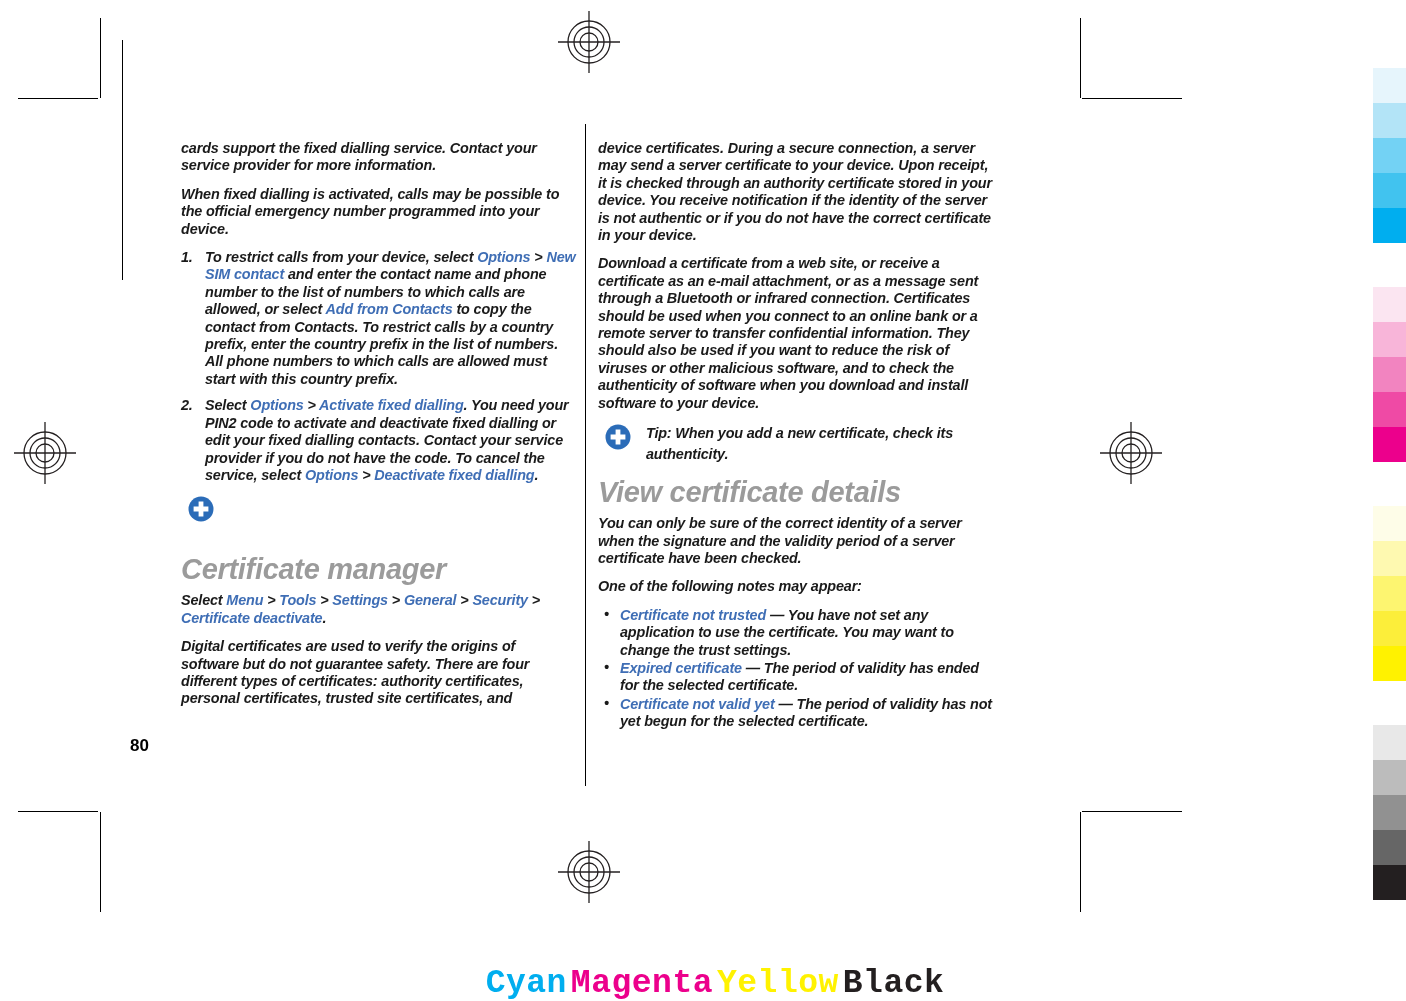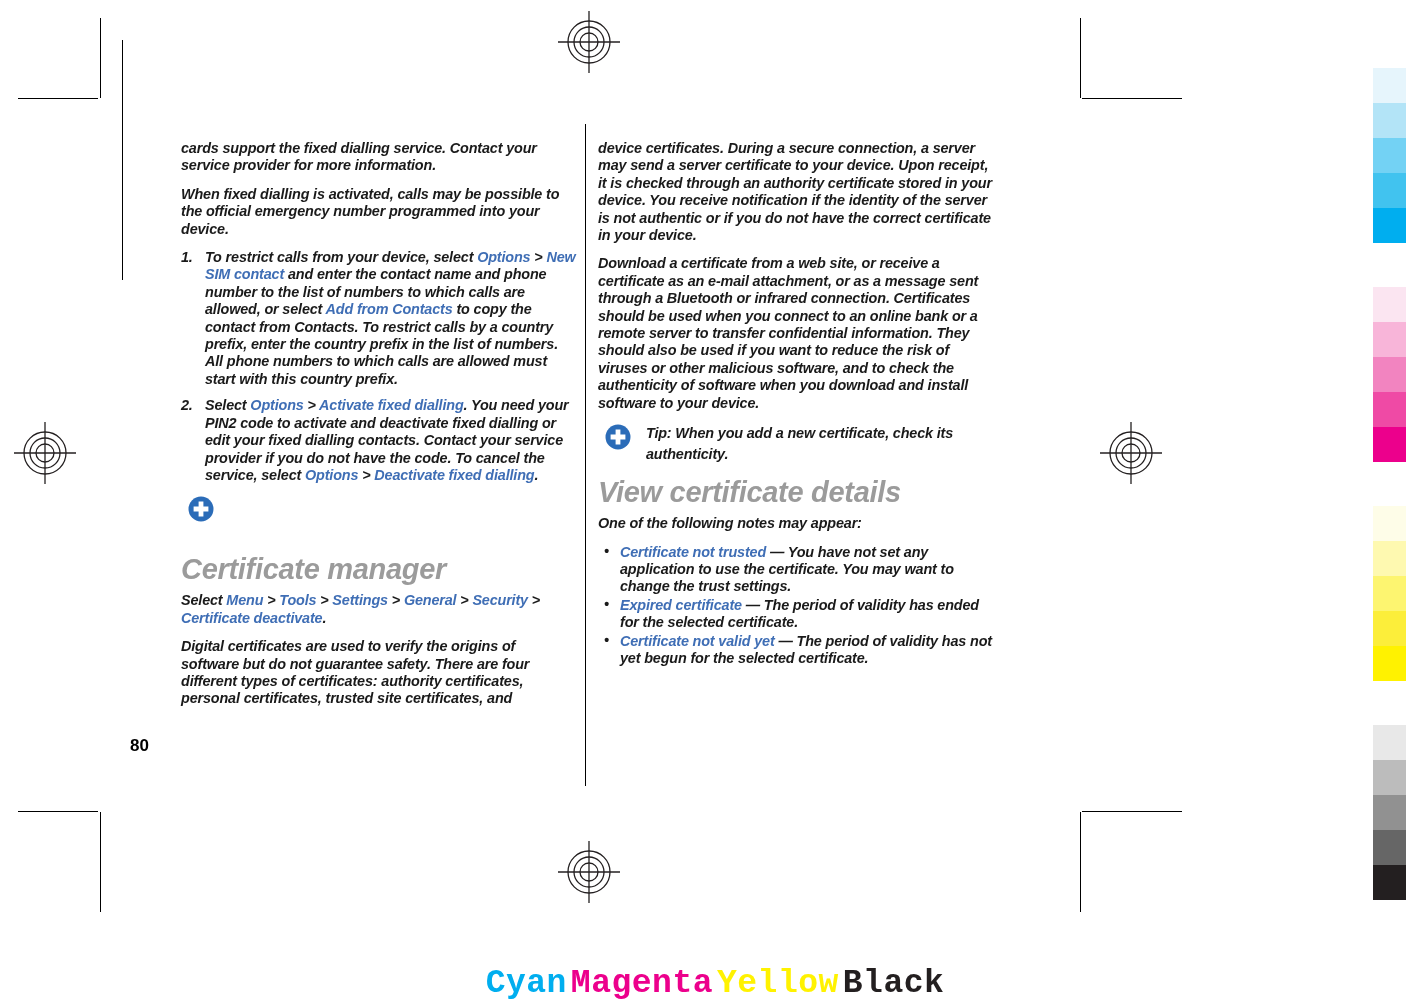--- a/index.html
+++ b/index.html
@@ -276,20 +276,21 @@
           <svg width="26" height="26" viewBox="0 0 26 26">
             <circle cx="13" cy="13" r="12.5" fill="#2b6cb8"></circle>
             <path d="M10.6 5.6h4.8v5h5v4.8h-5v5h-4.8v-5h-5v-4.8h5z" fill="#ffffff"></path>
           </svg>
         </span>
         <div class="tip-body"><b>Tip:</b><span> When you add a new certificate, check its authenticity.</span></div>
       </div>
 
       <div class="h1">View certificate details</div>
 
+      <p>You can only be sure of the correct identity of a server when the signature and the validity period of a server certificate have been checked.</p>
       <p>One of the following notes may appear:</p>
 
       <ul class="bullets">
         <li>
           <span class="dot">•</span>
           <span><span class="lnk">Certificate not trusted</span><span> — You have not set any application to use the certificate. You may want to change the trust settings.</span></span>
         </li>
         <li>
           <span class="dot">•</span>
           <span><span class="lnk">Expired certificate</span><span> — The period of validity has ended for the selected certificate.</span></span>

